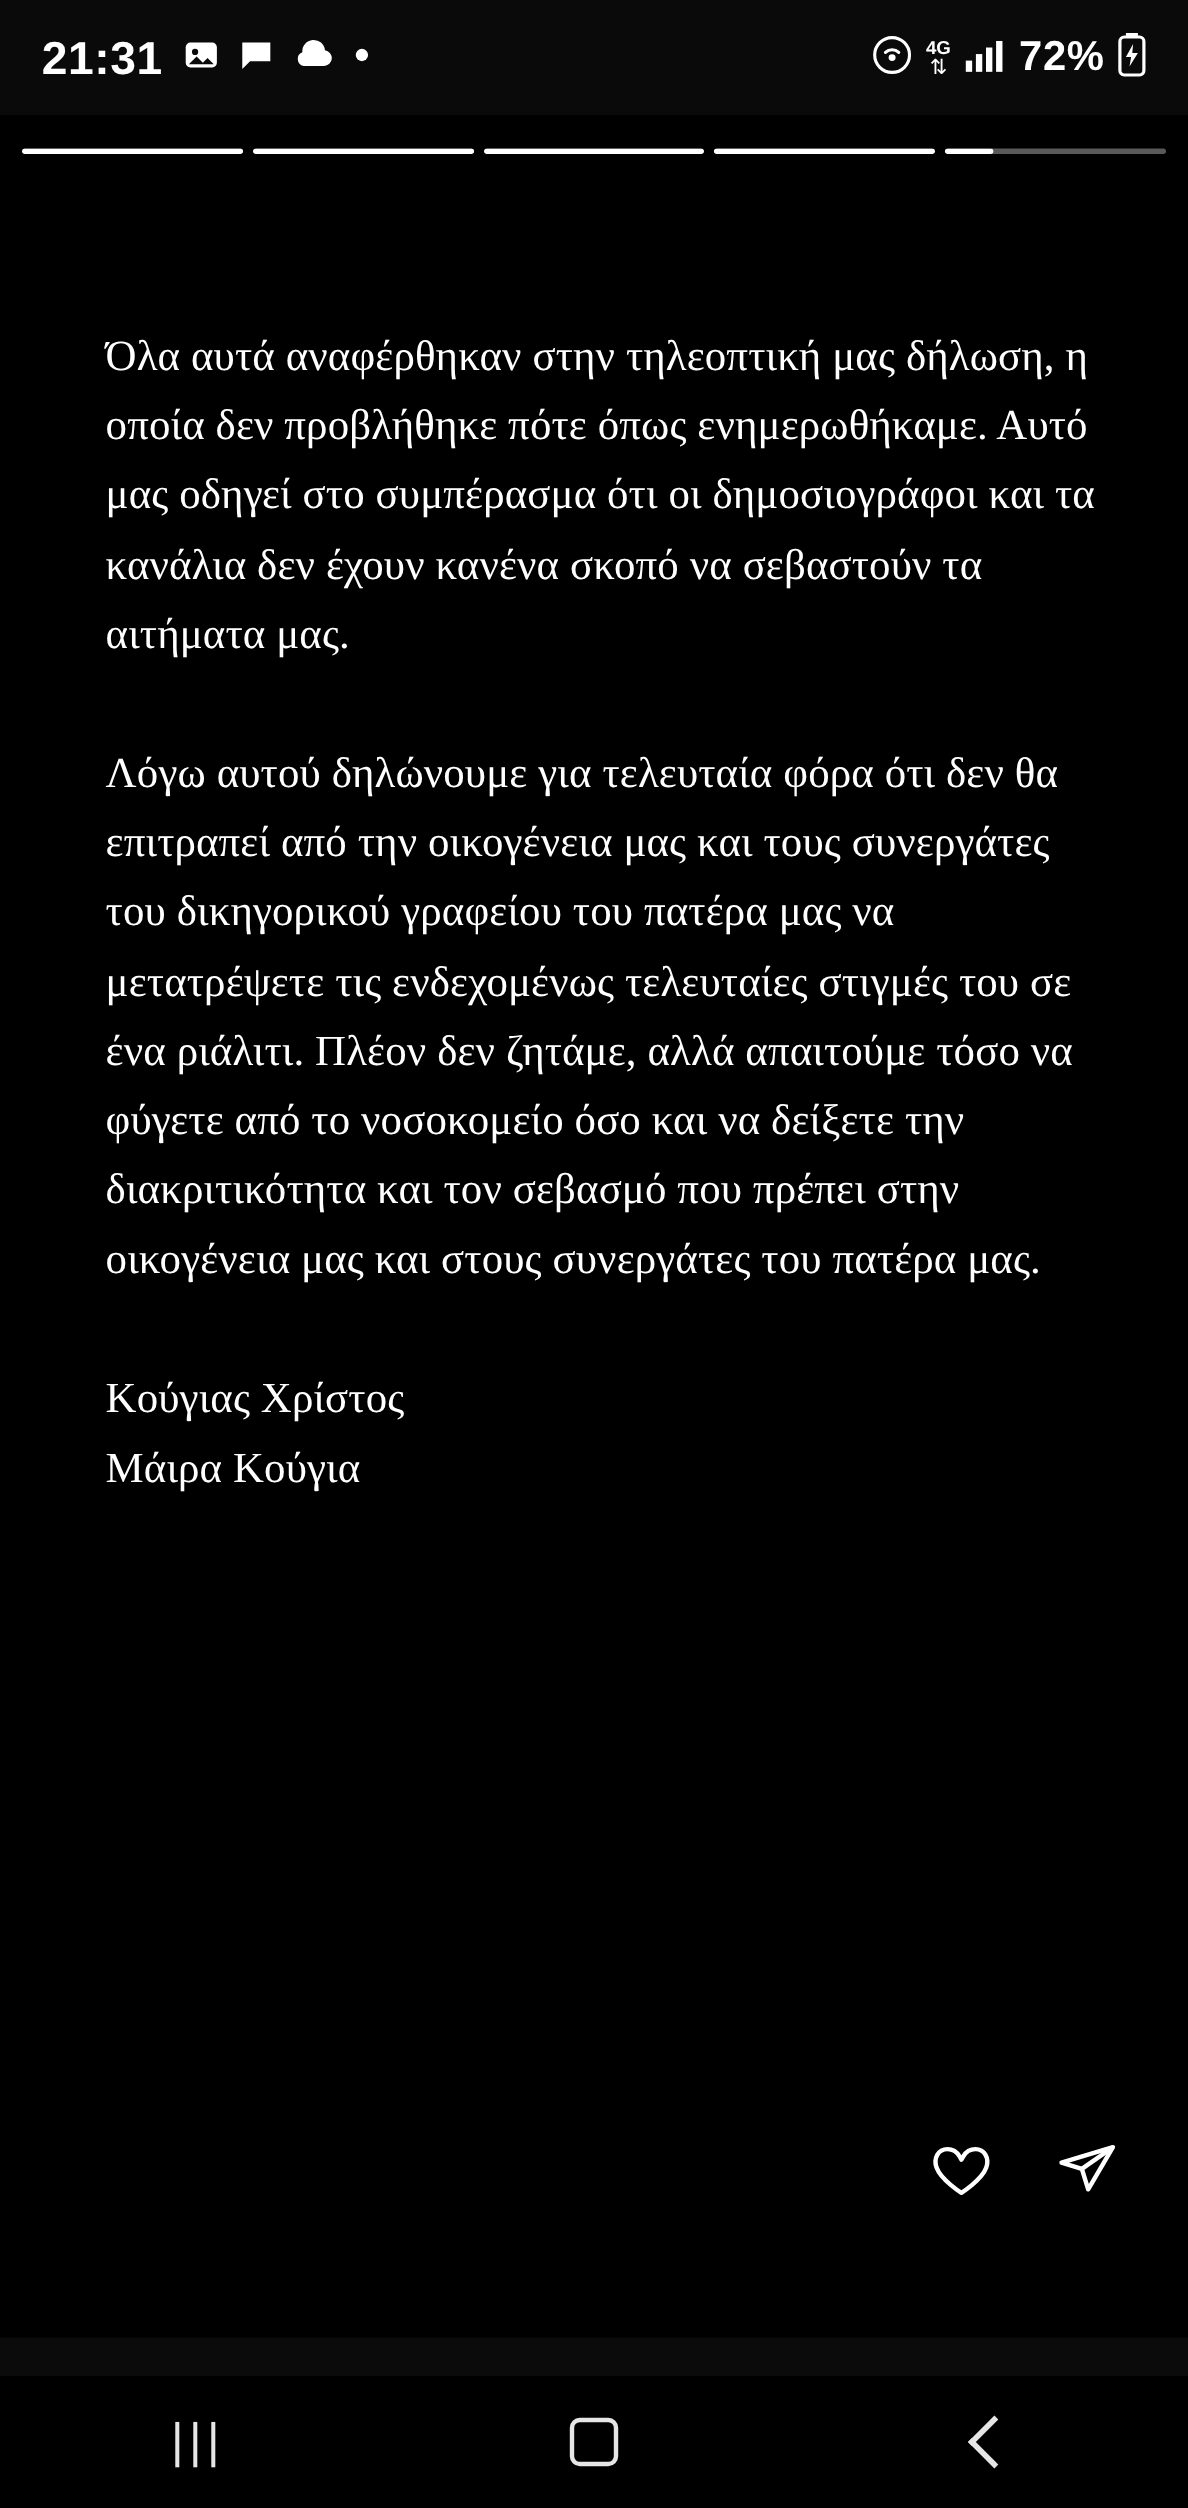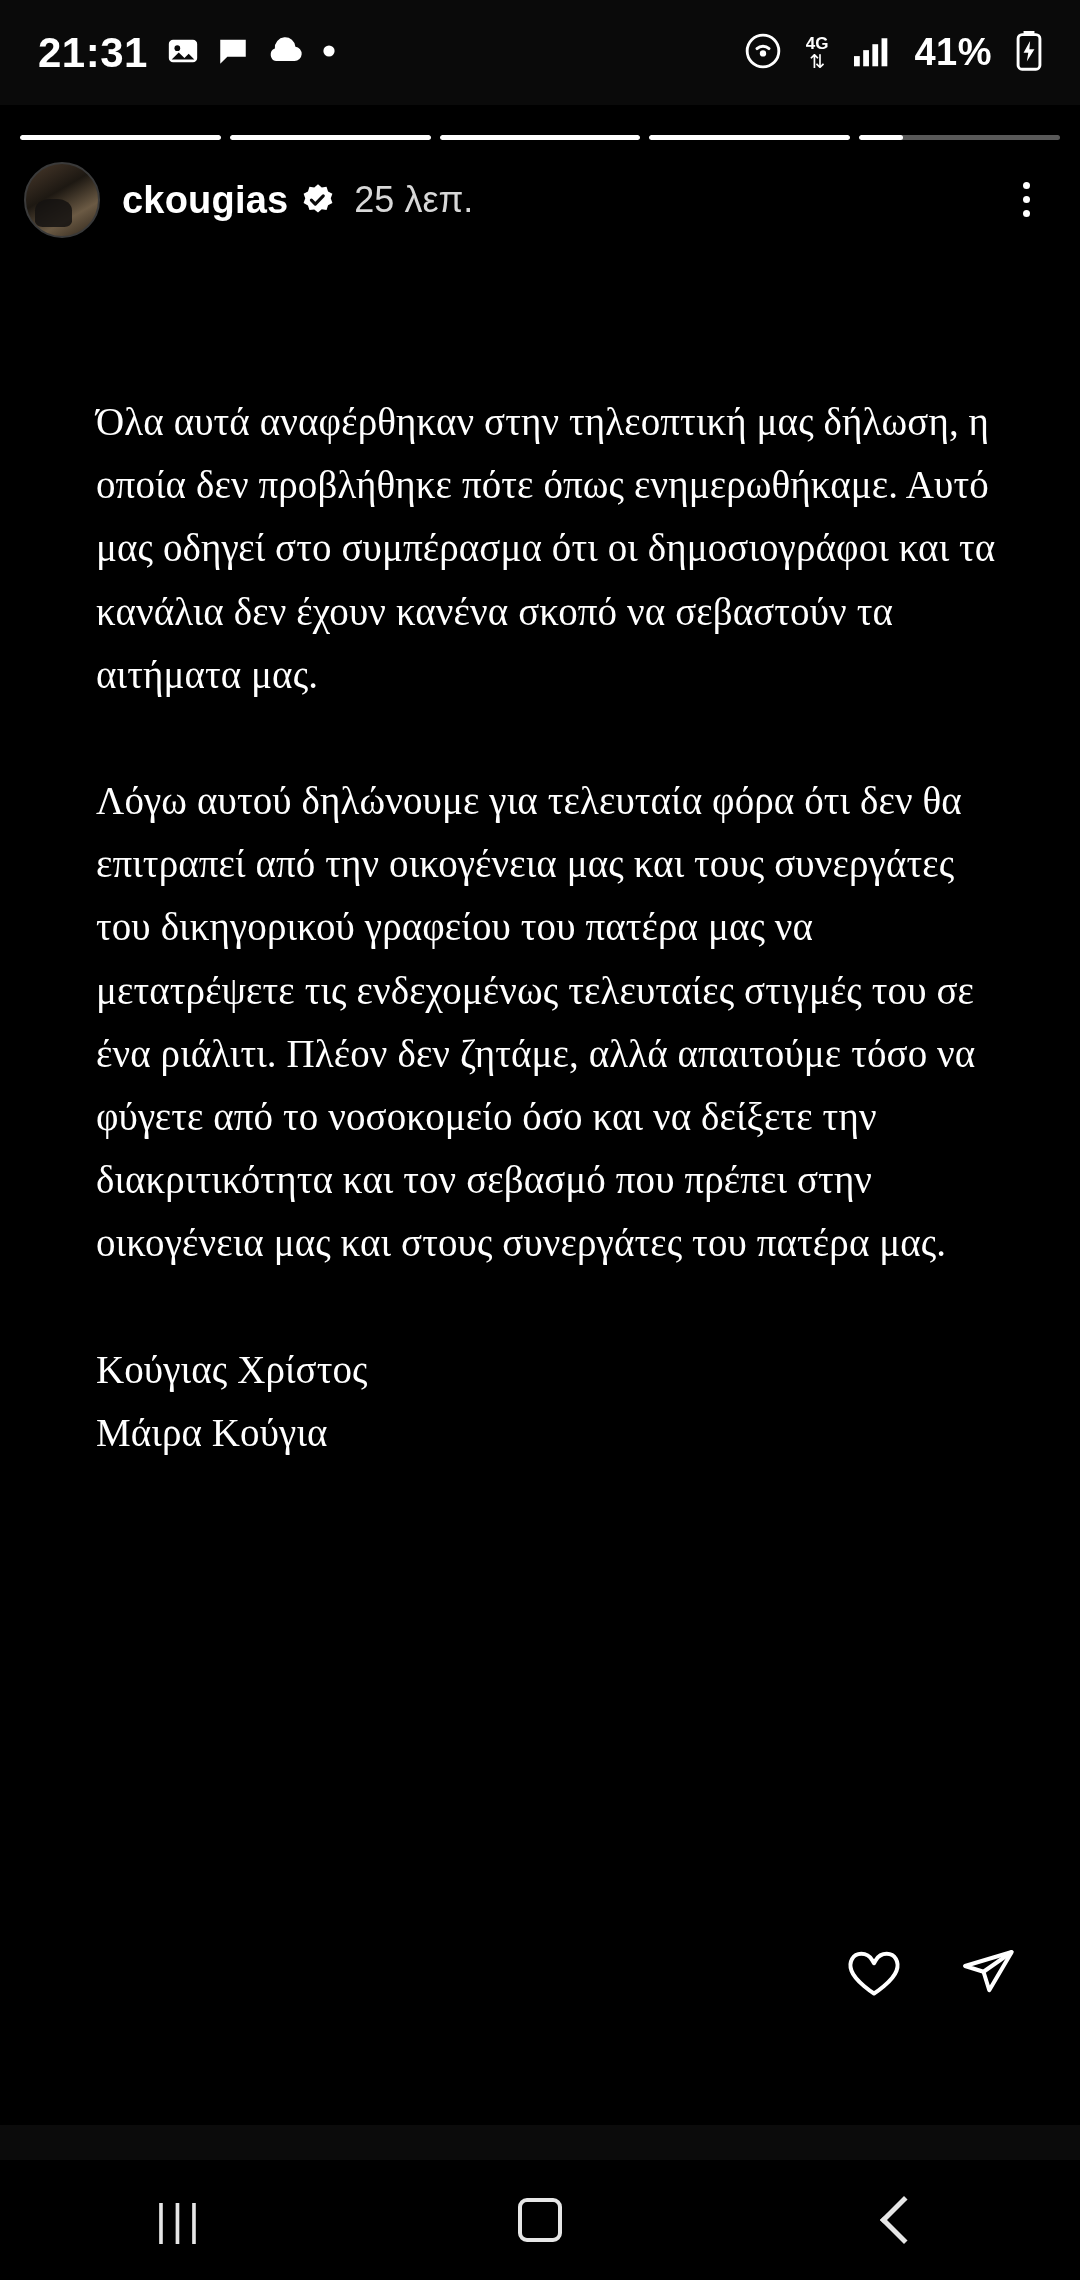--- a/index.html
+++ b/index.html
@@ -35,21 +35,21 @@
     align-items: center;
     gap: 16px;
   }
   .status-right {
     position: absolute;
     right: 38px;
     top: 0;
     height: 105px;
     display: flex;
     align-items: center;
-    gap: 24px;
+    gap: 12px;
   }
   .battery-text {
     font-size: 38px;
     font-weight: 700;
     letter-spacing: 0.5px;
   }
   .net-type {
     font-size: 17px;
     line-height: 1;
     text-align: center;
@@ -271,21 +271,21 @@
       <span class="arrows">⇅</span>
     </span>
     <span>
       <svg width="38" height="34" viewBox="0 0 22 20">
         <rect x="1" y="13" width="3.4" height="6" fill="#fff"></rect>
         <rect x="6.4" y="9.5" width="3.4" height="9.5" fill="#fff"></rect>
         <rect x="11.8" y="6" width="3.4" height="13" fill="#fff"></rect>
         <rect x="17.2" y="2.5" width="3.4" height="16.5" fill="#fff"></rect>
       </svg>
     </span>
-    <span class="battery-text">41%</span>
+    <span class="battery-text">72%</span>
     <span>
       <svg width="26" height="40" viewBox="0 0 14 22">
         <rect x="4" y="0" width="6" height="2" fill="#fff"></rect>
         <rect x="1" y="2" width="12" height="19" rx="2.2" fill="none" stroke="#fff" stroke-width="1.6"></rect>
         <path d="M7.6 5.5L4 12h2.6l-.8 4.8L10 10H7.2z" fill="#fff"></path>
       </svg>
     </span>
   </div>
 </div>
 
@@ -302,36 +302,20 @@
         <div class="fill" style="width:100%"></div>
       </div>
     <div class="bar">
         <div class="fill" style="width:100%"></div>
       </div>
     <div class="bar">
         <div class="fill" style="width:22%"></div>
       </div>
   </div>
 
-  <div class="story-header">
-    <div class="avatar"></div>
-    <div class="username">ckougias</div>
-    <span class="verified">
-      <svg width="36" height="36" viewBox="0 0 24 24">
-        <path d="M12 1.5l2.5 2.1 3.2-.4 1 3.1 2.9 1.5-1.1 3.1 1.1 3.1-2.9 1.5-1 3.1-3.2-.4L12 20.4 9.5 18.3l-3.2.4-1-3.1L2.4 14l1.1-3.1L2.4 7.8l2.9-1.5 1-3.1 3.2.4z" fill="#ffffff"></path>
-        <path d="M7.6 12.1l2.6 2.6 5.3-5.4" fill="none" stroke="#0a0a0a" stroke-width="2.1" stroke-linecap="round" stroke-linejoin="round"></path>
-      </svg>
-    </span>
-    <div class="timestamp">25 λεπ.</div>
-    <div class="more-btn">
-      <span></span>
-        <span></span>
-        <span></span>
-    </div>
-  </div>
 
   <div class="story-body">
     <div class="story-text">Όλα αυτά αναφέρθηκαν στην τηλεοπτική μας δήλωση, η οποία δεν προβλήθηκε πότε όπως ενημερωθήκαμε. Αυτό μας οδηγεί στο συμπέρασμα ότι οι δημοσιογράφοι και τα κανάλια δεν έχουν κανένα σκοπό να σεβαστούν τα αιτήματα μας.
 
 Λόγω αυτού δηλώνουμε για τελευταία φόρα ότι δεν θα επιτραπεί από την οικογένεια μας και τους συνεργάτες του δικηγορικού γραφείου του πατέρα μας να μετατρέψετε τις ενδεχομένως τελευταίες στιγμές του σε ένα ριάλιτι. Πλέον δεν ζητάμε, αλλά απαιτούμε τόσο να φύγετε από το νοσοκομείο όσο και να δείξετε την διακριτικότητα και τον σεβασμό που πρέπει στην οικογένεια μας και στους συνεργάτες του πατέρα μας.
 
 Κούγιας Χρίστος
 Μάιρα Κούγια</div>
   </div>
 

